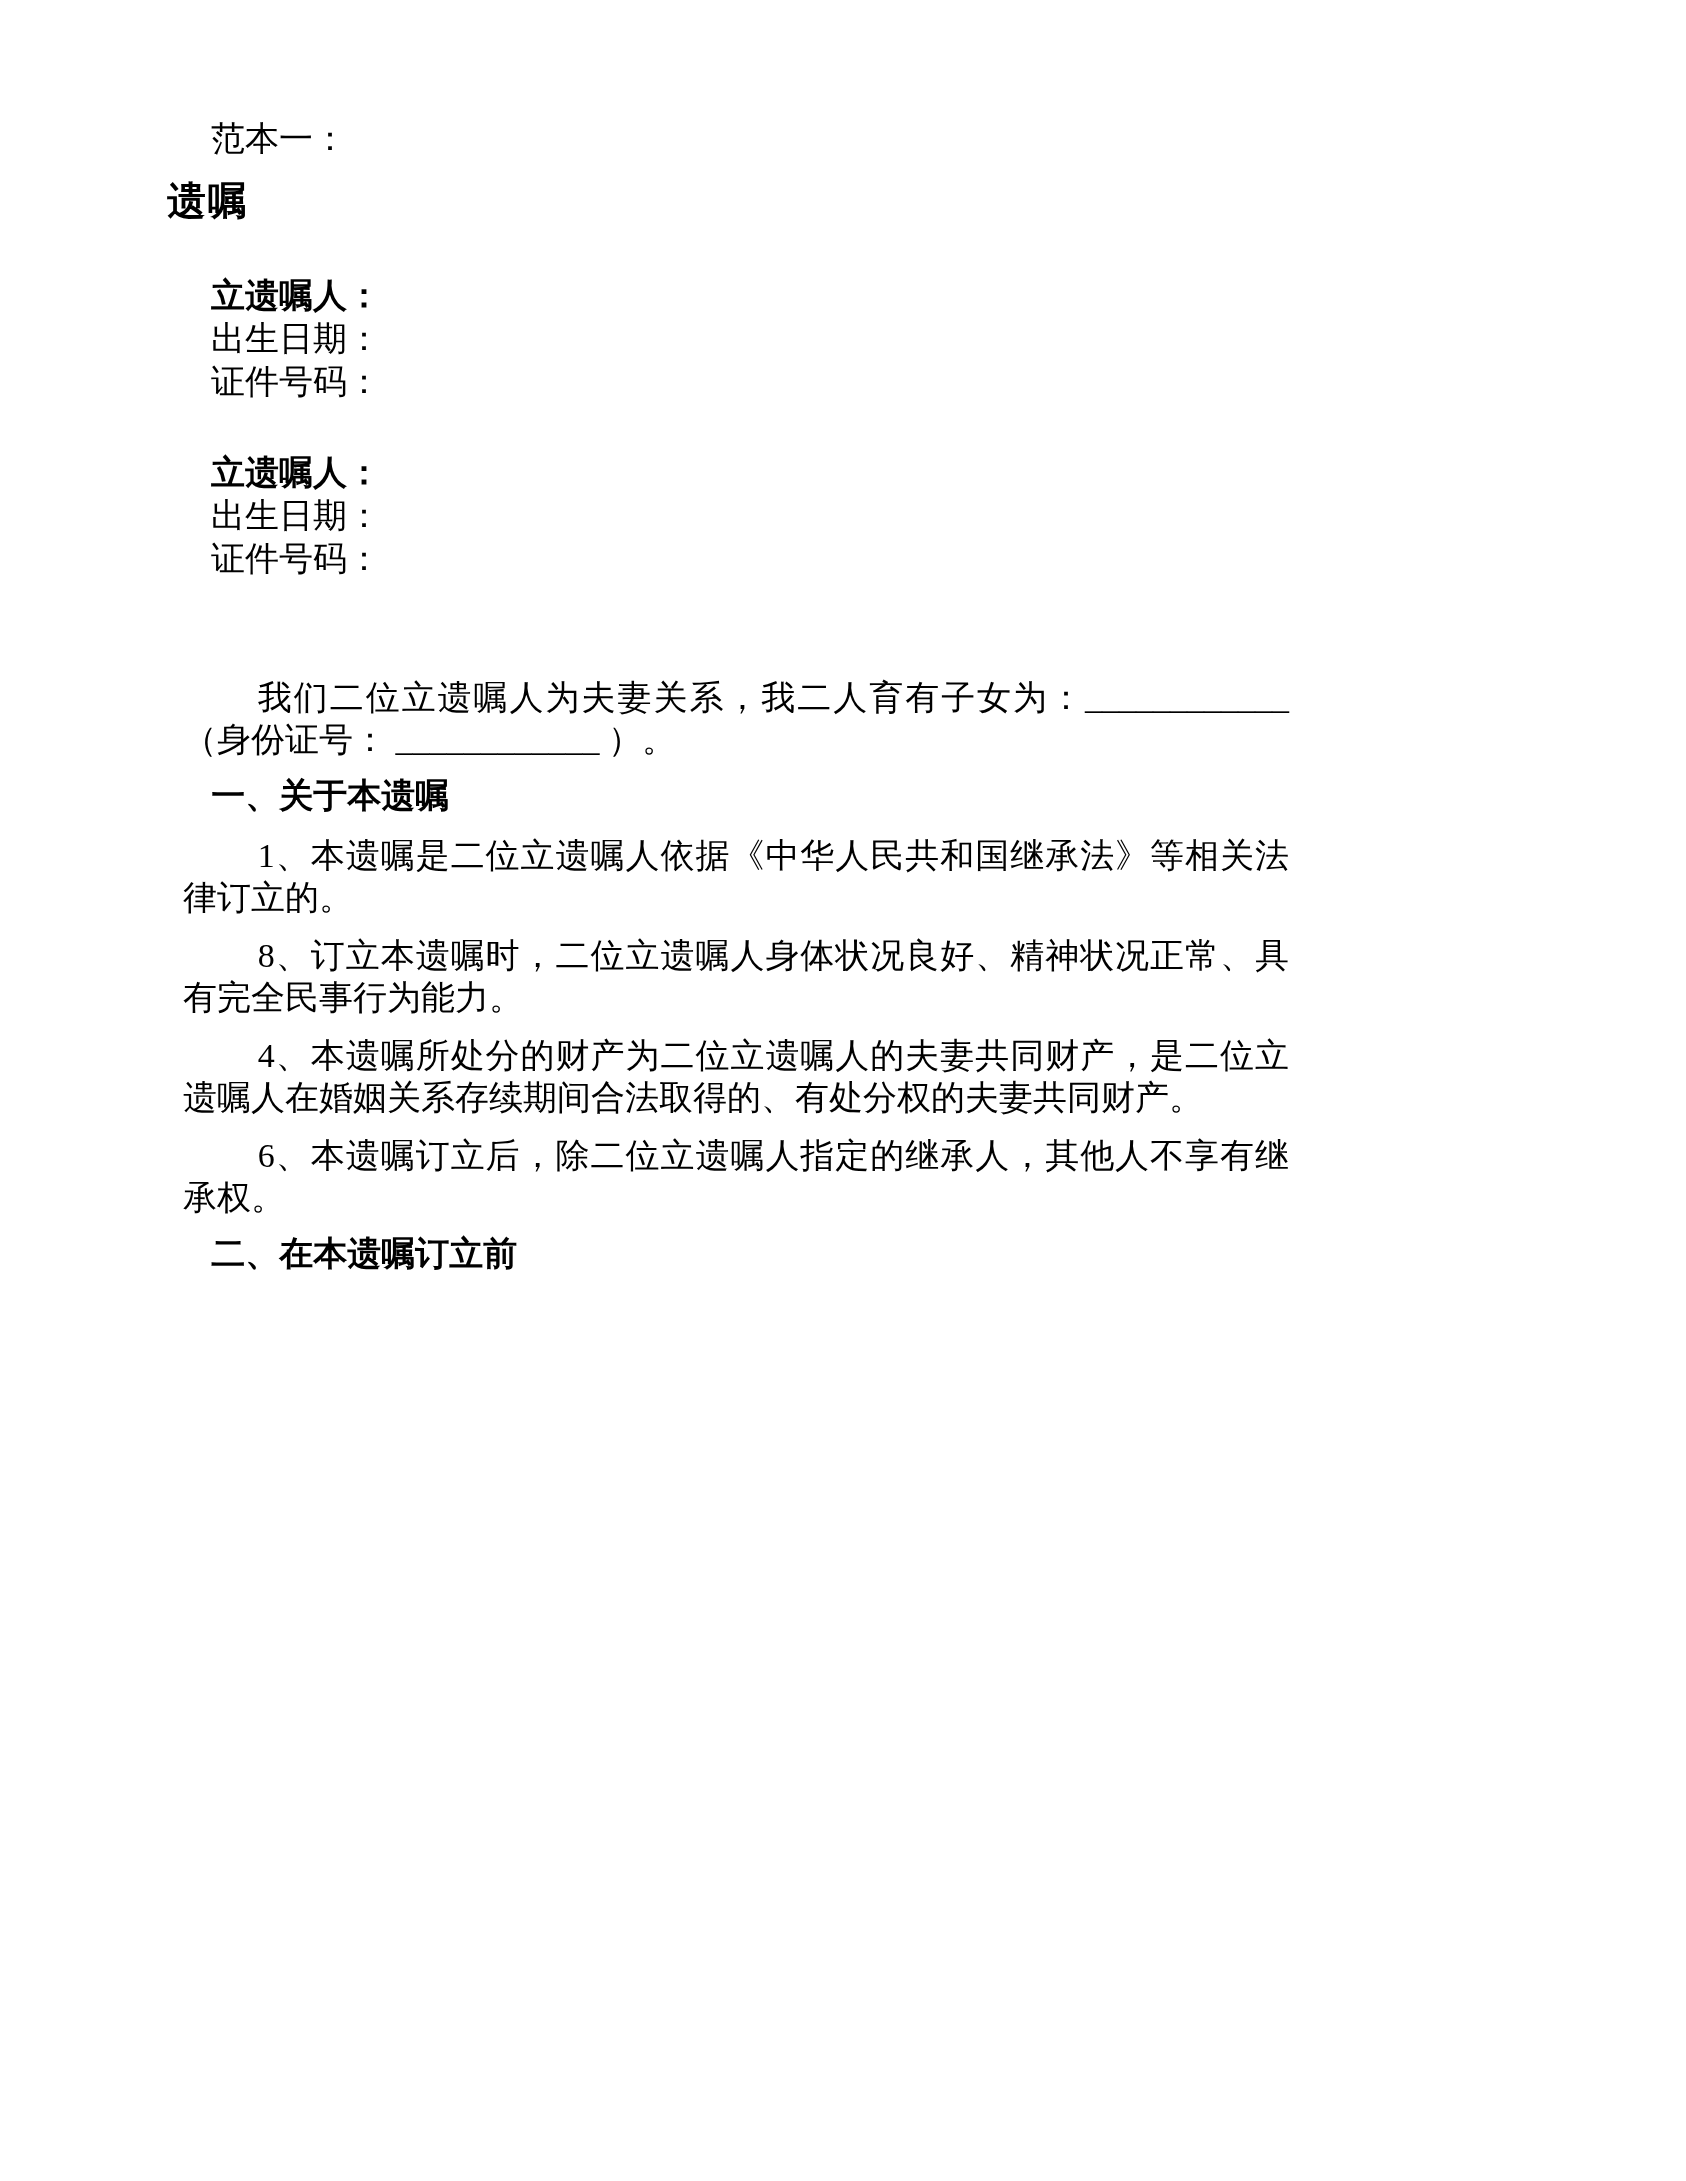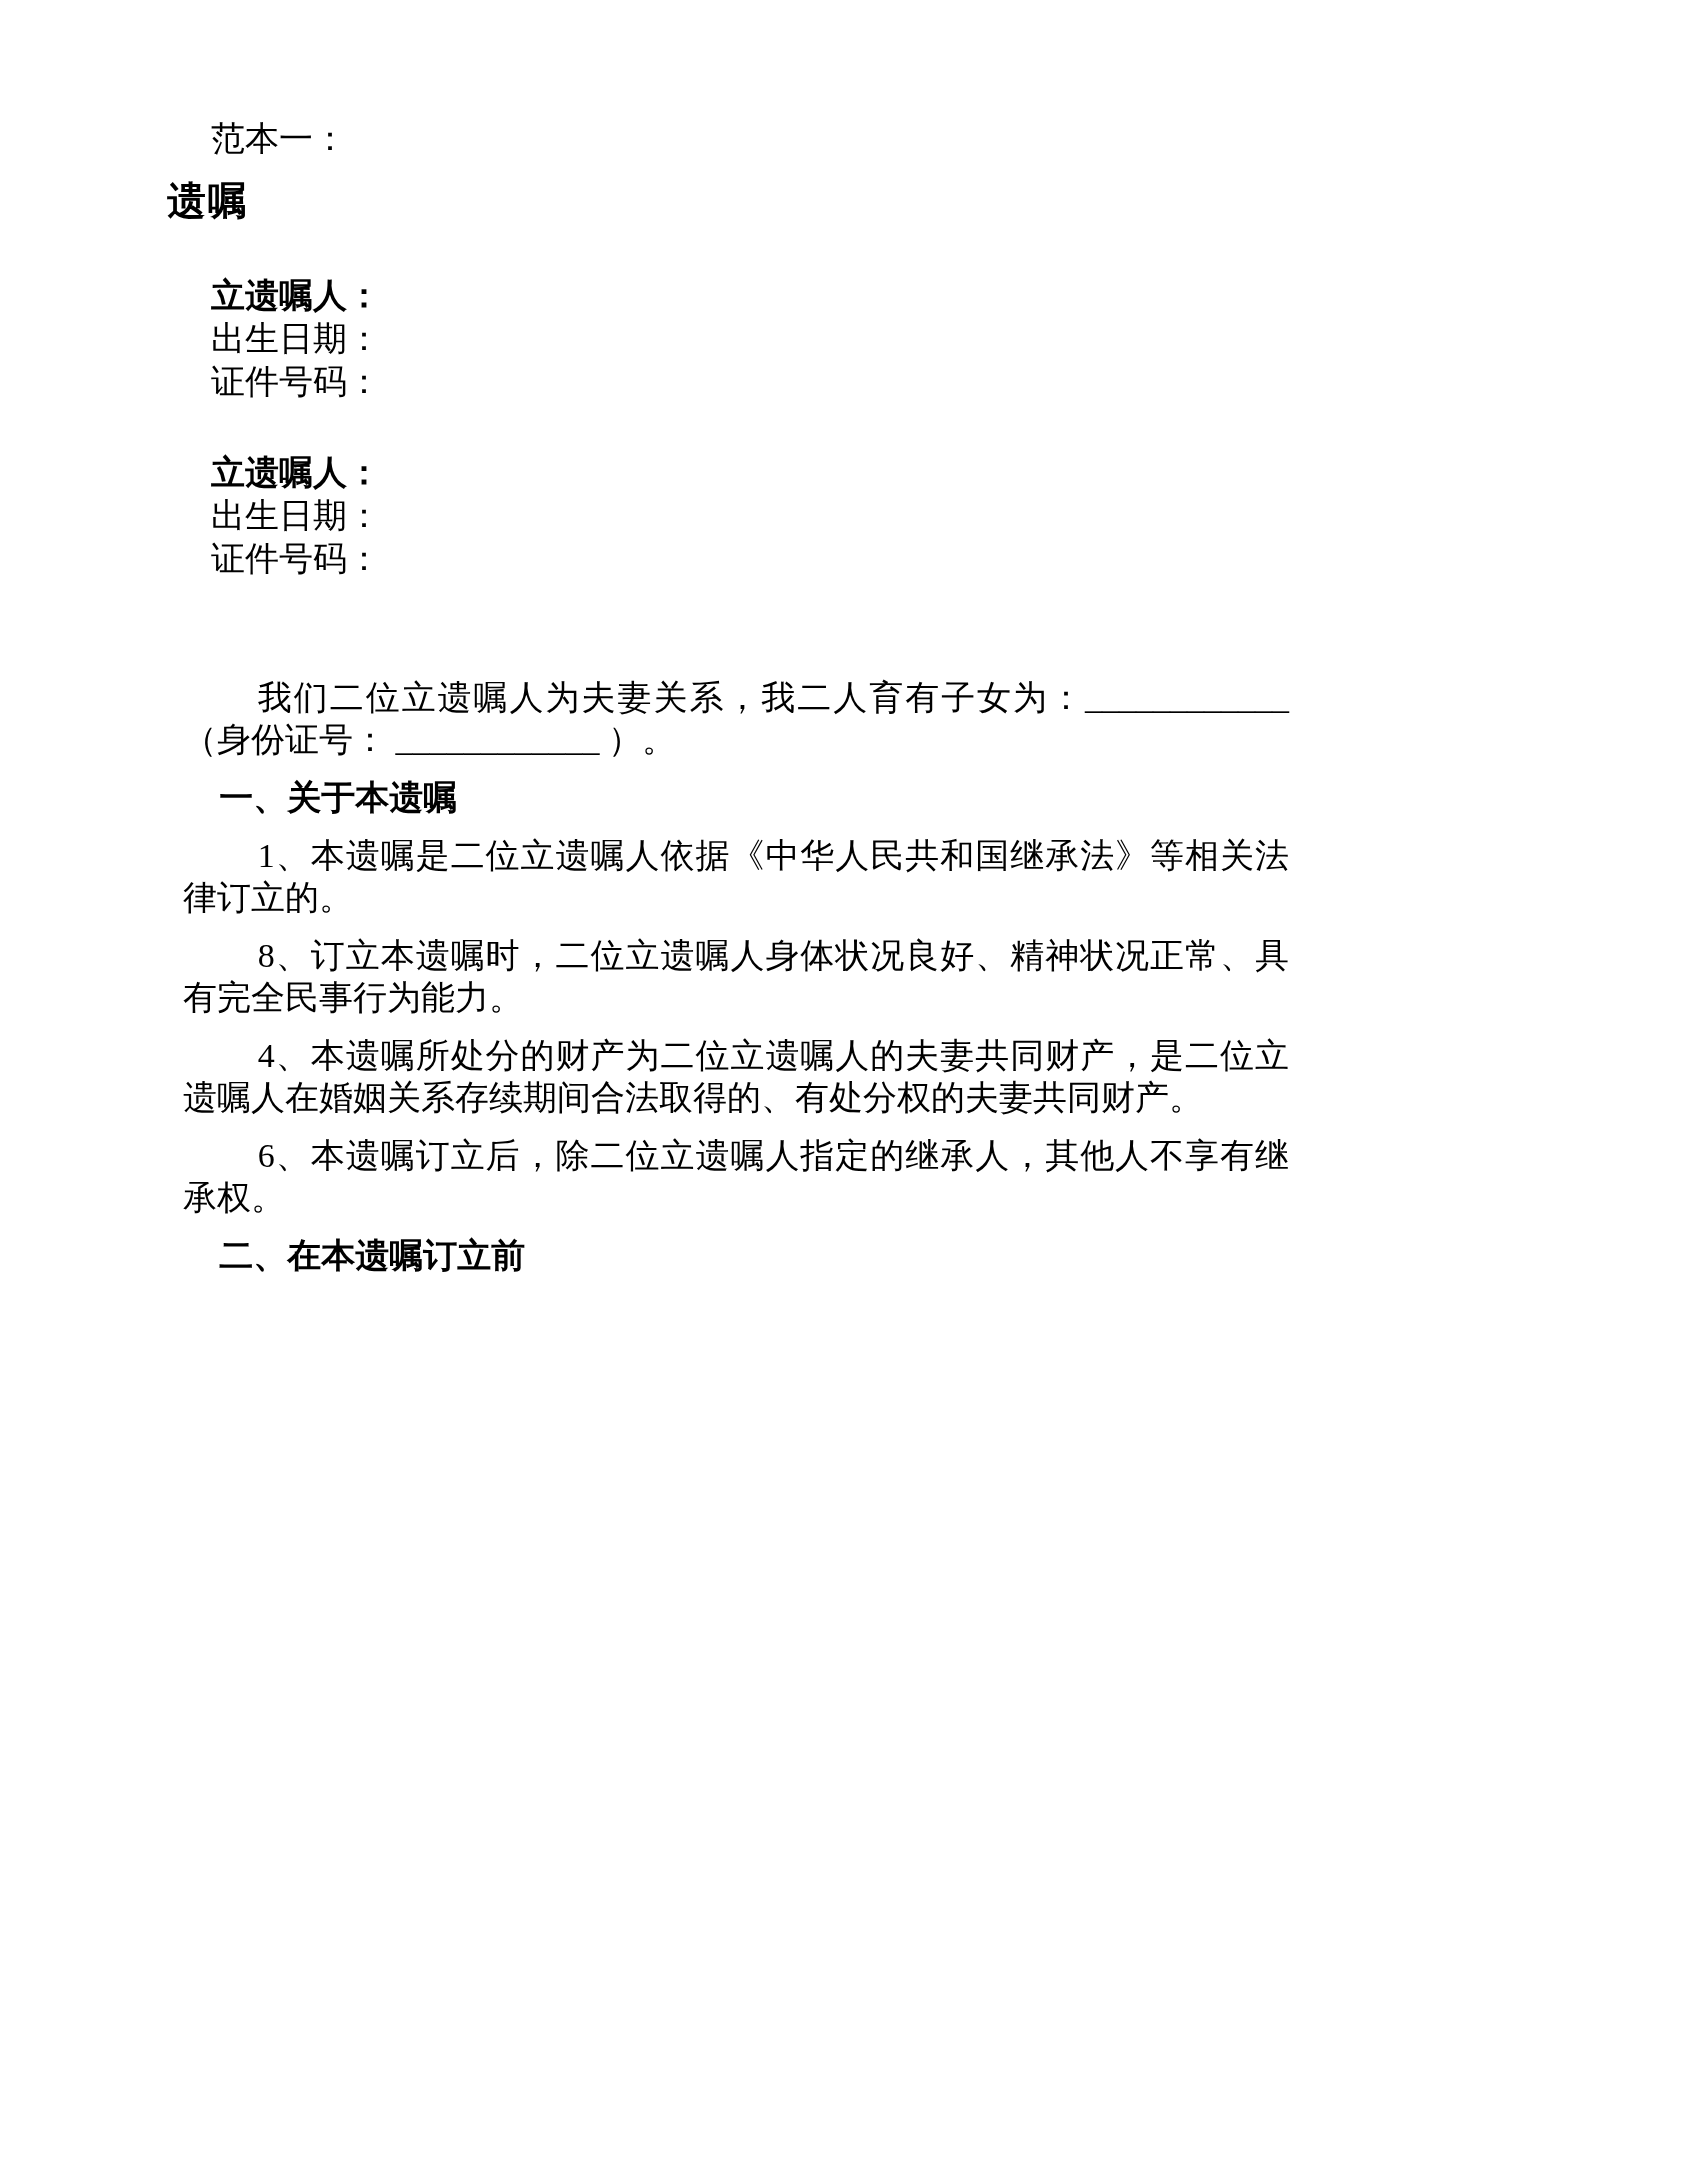--- a/index.html
+++ b/index.html
@@ -54,21 +54,22 @@
     }
     .para {
       text-indent: 2.2em;
       margin: 16px;
       text-align: justify;
       font-family: Liberation Serif, serif;
     }
     .heading {
       font-weight: bold;
       text-indent: 1.3em;
-      margin: 8px;
+      margin: 0;
+      font-family: Liberation Mono, monospace;
     }
   </style>
 </head>
 <body>
 
 <div class="page">
 
   <div class="doc-label body-text">范本一：</div>
 
   <div class="doc-title">遗嘱</div>

